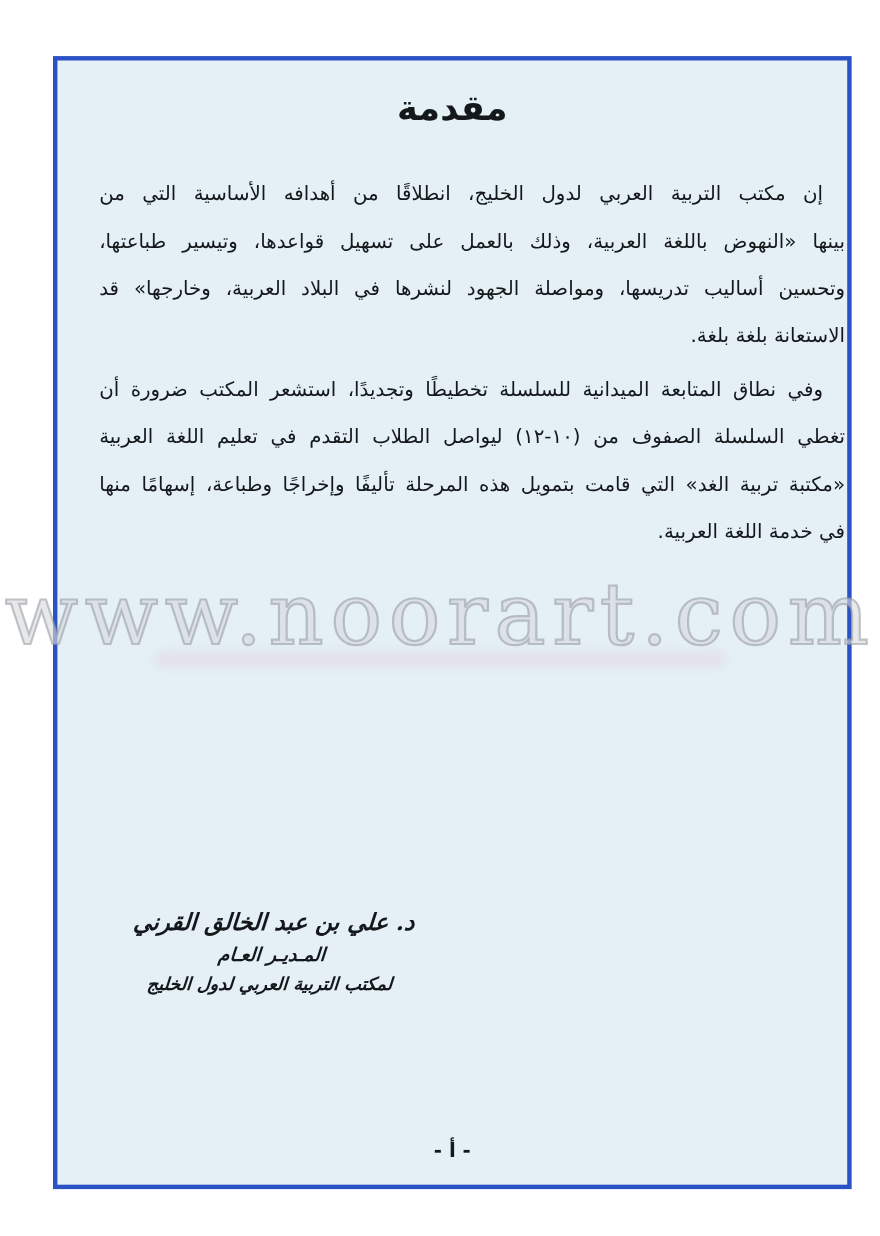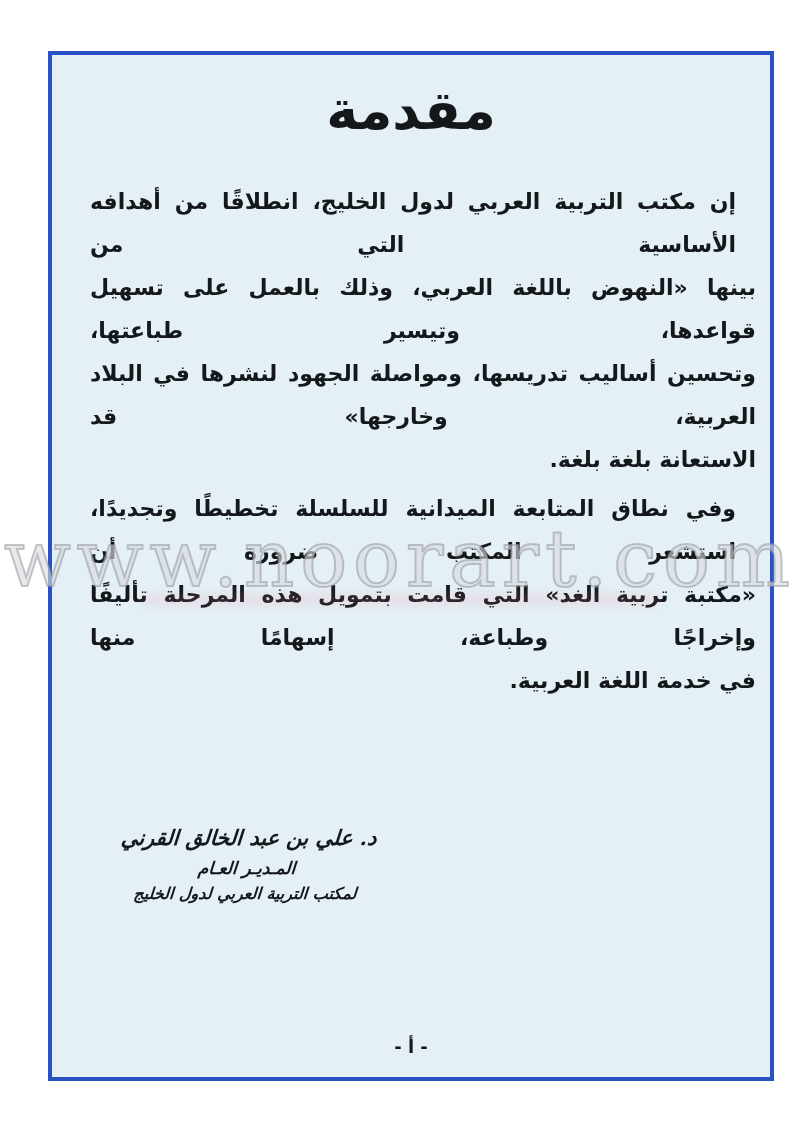--- a/index.html
+++ b/index.html
@@ -21,30 +21,30 @@
     position:absolute;
     left:48px; top:51px;
     width:726px; height:1030px;
     border:4px solid var(--frame-border);
     background:var(--page-bg);
     direction:rtl;
   }
   .doc-title{
     margin-top:24px;
     text-align:center;
-    font-size:54px;
+    font-size:32px;
     font-weight:700;
     letter-spacing:1px;
   }
   .body-text{
     margin-top:38px;
-    padding-right:14px;
+    padding-right:2px;
     padding-left:38px;
-    font-size:22px;
-    font-weight:700;
+    font-size:18px;
+    font-weight:400;
   }
   .para{margin-bottom:6px;}
   .line{
     line-height:43px;
     text-align:justify;
     text-align-last:justify;
     white-space:normal;
     overflow:hidden;
   }
   .line.last{
@@ -103,26 +103,27 @@
 </style>
 </head>
 <body>
 
 <div class="frame">
   <h1 class="doc-title">مقدمة</h1>
 
   <div class="body-text" id="paragraphs">
       <div class="para">
         <div class="line indent">إن مكتب التربية العربي لدول الخليج، انطلاقًا من أهدافه الأساسية التي من</div>
-        <div class="line">بينها «النهوض باللغة العربي، وذلك بالعمل على تسهيل قواعدها، وتيسير طباعتها،</div>
+        <div class="line">بينها «النهوض باللغة العربية، وذلك بالعمل على تسهيل قواعدها، وتيسير طباعتها،</div>
         <div class="line">وتحسين أساليب تدريسها، ومواصلة الجهود لنشرها في البلاد العربية، وخارجها» قد</div>
         <div class="line last">الاستعانة بلغة بلغة.</div>
       </div>
       <div class="para">
         <div class="line indent">وفي نطاق المتابعة الميدانية للسلسلة تخطيطًا وتجديدًا، استشعر المكتب ضرورة أن</div>
+        <div class="line">تغطي السلسلة الصفوف من (١٠-١٢) ليواصل الطلاب التقدم في تعليم اللغة العربية</div>
         <div class="line">«مكتبة تربية الغد» التي قامت بتمويل هذه المرحلة تأليفًا وإخراجًا وطباعة، إسهامًا منها</div>
         <div class="line last">في خدمة اللغة العربية.</div>
       </div>
     </div>
 
   <div class="signature">
     <div class="sig-name">د. علي بن عبد الخالق القرني</div>
     <div class="sig-role">المـديـر العـام</div>
     <div class="sig-org">لمكتب التربية العربي لدول الخليج</div>
   </div>

